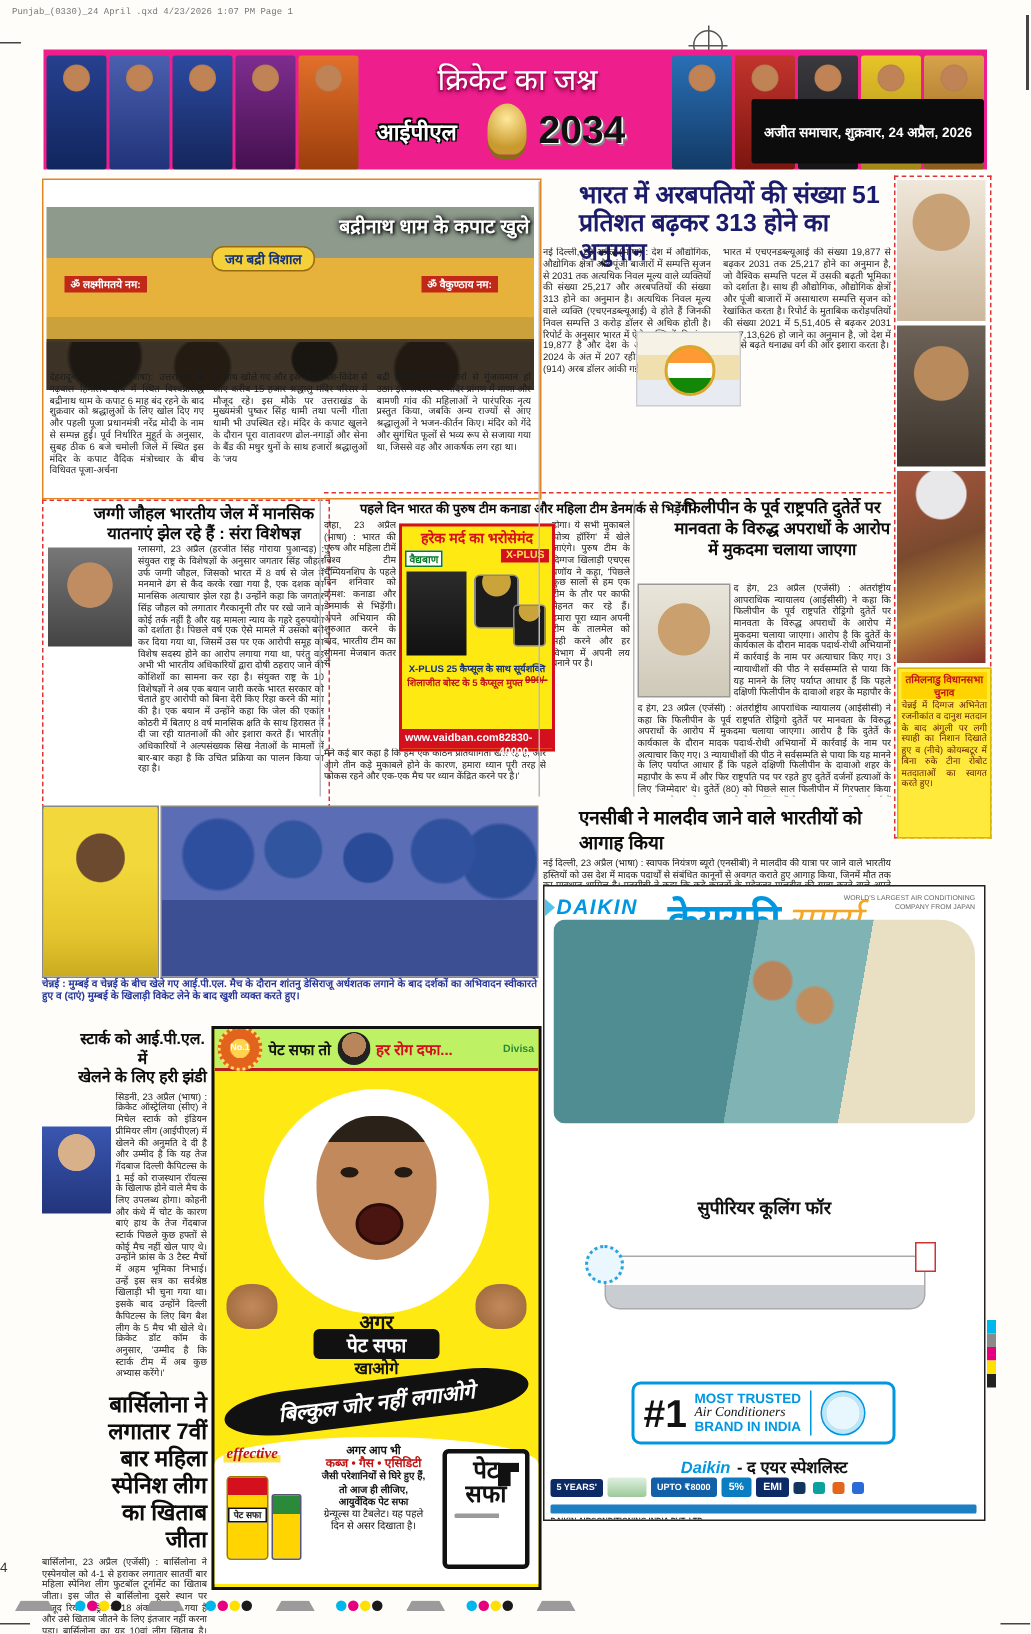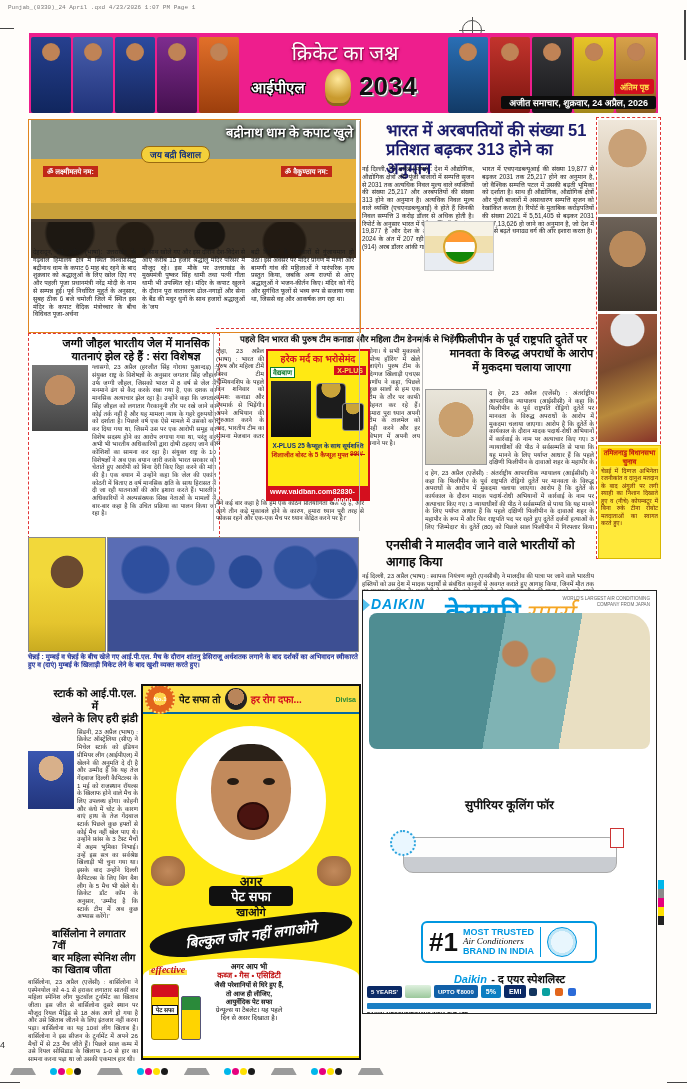--- a/index.html
+++ b/index.html
@@ -52,25 +52,25 @@
     <div class="player" style="left:461px;background:linear-gradient(#c3342d,#7c150f);"></div>
     <div class="player" style="left:503px;background:linear-gradient(#3b3b3f,#151518);"></div>
     <div class="player" style="left:545px;background:linear-gradient(#e7c428,#a3871a);"></div>
     <div class="player" style="left:587px;background:linear-gradient(#d8a24a,#8a5c1d);"></div>
 
     <div class="abs mast-title" style="left:216px;top:6px;width:200px;font-size:20px;text-align:center;">क्रिकेट का जश्न</div>
     <div class="abs" style="left:222px;top:44px;font-size:15px;font-weight:bold;color:#fff;text-shadow:1px 1px 0 #000,-1px -1px 0 #000,1px -1px 0 #000,-1px 1px 0 #000;">आईपीएल</div>
     <div class="abs" style="left:296px;top:36px;width:26px;height:34px;border-radius:50% 50% 35% 35%;background:radial-gradient(circle at 50% 30%,#ffe89a,#c99a2e 70%);box-shadow:0 3px 0 #8a6a1a;"></div>
     <div class="abs" style="left:330px;top:38px;font-size:26px;font-weight:bold;color:#111;text-shadow:1px 1px 0 #fff,2px 2px 0 #888;">2034</div>
     <div class="abs" style="right:4px;top:46px;background:#d40f1e;color:#ffe24a;font-size:8px;font-weight:bold;padding:2px 5px;border-radius:2px;">अंतिम पृष्ठ</div>
-    <div class="abs" style="right:2px;bottom:4px;background:#0c0c0c;color:#fff;font-size:9px;font-weight:bold;padding:0 8px;border-radius:2px;">अजीत समाचार, शुक्रवार, 24 अप्रैल, 2026</div>
+    <div class="abs" style="right:2px;bottom:4px;background:#0c0c0c;color:#fff;font-size:9px;font-weight:bold;padding:15px 8px;border-radius:2px;">अजीत समाचार, शुक्रवार, 24 अप्रैल, 2026</div>
   </div>
 
   <div class="abs" style="left:28px;top:119px;width:331px;height:212px;border:1px solid #e0851f;background:#fff;">
-    <div class="abs" style="left:2px;top:0;width:325px;height:138px;overflow:hidden;background:
+    <div class="abs" style="left:2px;top:18px;width:325px;height:122px;overflow:hidden;background:
         linear-gradient(#8d9a8c 0 28%, #e7b23c 28% 60%, #caa13a 60% 72%, #46392a 72% 100%);">
       <div class="abs" style="right:3px;top:3px;font-size:13px;font-weight:bold;color:#fff;text-shadow:1px 1px 2px #000,0 0 4px #000;">बद्रीनाथ धाम के कपाट खुले</div>
       <div class="abs" style="left:110px;top:26px;background:#f4d03a;border:1px solid #9a6a10;color:#14327a;font-size:9px;font-weight:bold;padding:1px 8px;border-radius:8px;">जय बद्री विशाल</div>
       <div class="abs" style="left:12px;top:46px;background:#c02818;color:#fff;font-size:7px;font-weight:bold;padding:1px 4px;">ॐ लक्ष्मीमतये नम:</div>
       <div class="abs" style="right:24px;top:46px;background:#c02818;color:#fff;font-size:7px;font-weight:bold;padding:1px 4px;">ॐ वैकुण्ठाय नम:</div>
       <div class="abs" style="left:0;bottom:0;width:100%;height:26%;background:
         radial-gradient(circle at 12% 30%,#1d1812 8%,transparent 9%),radial-gradient(circle at 32% 50%,#241c13 8%,transparent 9%),
         radial-gradient(circle at 55% 35%,#191510 8%,transparent 9%),radial-gradient(circle at 78% 55%,#221a12 8%,transparent 9%),#3c3226;"></div>
     </div>
     <div class="abs body6 jtext" style="left:4px;top:128px;width:103px;height:80px;overflow:hidden;">देहरादून, 23 अप्रैल (भाषा): उत्तराखंड के गढ़वाल हिमालय क्षेत्र में स्थित विश्वप्रसिद्ध बद्रीनाथ धाम के कपाट 6 माह बंद रहने के बाद शुक्रवार को श्रद्धालुओं के लिए खोल दिए गए और पहली पूजा प्रधानमंत्री नरेंद्र मोदी के नाम से सम्पन्न हुई। पूर्व निर्धारित मुहूर्त के अनुसार, सुबह ठीक 6 बजे चमोली जिले में स्थित इस मंदिर के कपाट वैदिक मंत्रोच्चार के बीच विधिवत पूजा-अर्चना</div>
@@ -213,31 +213,31 @@
     <div class="hl" style="font-size:10.5px;text-align:center;line-height:1.2;">
       <div>स्टार्क को आई.पी.एल. में</div>
       <div>खेलने के लिए हरी झंडी</div>
     </div>
     <div style="float:left;width:46px;height:58px;margin:26px 3px 2px 0;background:
         radial-gradient(circle at 50% 30%,#d8b08a 26%,transparent 27%),linear-gradient(#3a56b0,#22357c);"></div>
     <div class="body62 jtext" style="height:200px;overflow:hidden;margin-top:3px;">सिडनी, 23 अप्रैल (भाषा) : क्रिकेट ऑस्ट्रेलिया (सीए) ने मिचेल स्टार्क को इंडियन प्रीमियर लीग (आईपीएल) में खेलने की अनुमति दे दी है और उम्मीद है कि यह तेज गेंदबाज दिल्ली कैपिटल्स के 1 मई को राजस्थान रॉयल्स के खिलाफ होने वाले मैच के लिए उपलब्ध होगा। कोहनी और कंधे में चोट के कारण बाएं हाथ के तेज गेंदबाज स्टार्क पिछले कुछ हफ्तों से कोई मैच नहीं खेल पाए थे। उन्होंने फ्रांस के 3 टैस्ट मैचों में अहम भूमिका निभाई। उन्हें इस सत्र का सर्वश्रेष्ठ खिलाड़ी भी चुना गया था। इसके बाद उन्होंने दिल्ली कैपिटल्स के लिए बिग बैश लीग के 5 मैच भी खेले थे। क्रिकेट डॉट कॉम के अनुसार, 'उम्मीद है कि स्टार्क टीम में अब कुछ अभ्यास करेंगे।'</div>
   </div>
 
   <div class="abs" style="left:28px;top:928px;width:110px;height:130px;">
-    <div class="hl" style="font-size:10px;text-align:left;line-height:1.2;">
+    <div class="hl" style="font-size:15px;text-align:right;line-height:1.2;">
       <div>बार्सिलोना ने लगातार 7वीं</div>
       <div>बार महिला स्पेनिश लीग</div>
       <div>का खिताब जीता</div>
     </div>
     <div class="body62 jtext" style="height:86px;overflow:hidden;margin-top:2px;">बार्सिलोना, 23 अप्रैल (एजेंसी) : बार्सिलोना ने एस्पेनयोल को 4-1 से हराकर लगातार सातवीं बार महिला स्पेनिश लीग फुटबॉल टूर्नामेंट का खिताब जीता। इस जीत से बार्सिलोना दूसरे स्थान पर मौजूद रियल मैड्रिड से 18 अंक आगे हो गया है और उसे खिताब जीतने के लिए इंतजार नहीं करना पड़ा। बार्सिलोना का यह 10वां लीग खिताब है। बार्सिलोना ने इस सीजन के टूर्नामेंट में अपने 26 मैचों में से 23 मैच जीते हैं। पिछले साल कम्प में उसे रियल सोसिडाड के खिलाफ 1-0 से हार का सामना करना पड़ा था जो उसकी एकमात्र हार थी।</div>
   </div>
 
   <div class="abs" style="left:141px;top:684px;width:216px;height:372px;border:2px solid #111;background:#ffe913;overflow:hidden;">
 
-    <div class="abs" style="left:0;top:0;width:100%;height:26px;background:#fde047;border-bottom:2px solid #0369a1;display:flex;align-items:center;justify-content:flex-end;">
+    <div class="abs" style="left:0;top:0;width:100%;height:26px;background:#bef264;border-bottom:2px solid #b91c1c;display:flex;align-items:center;justify-content:flex-end;">
       <div class="seal" style="margin-left:2px;">No.1</div>
       <div style="font-size:10px;font-weight:bold;color:#111;margin-left:4px;">पेट सफा तो</div>
       <div style="width:22px;height:22px;border-radius:50%;margin:0 4px;background:
           radial-gradient(circle at 50% 40%,#b9855a 46%,transparent 47%),#222;"></div>
       <div style="font-size:10px;font-weight:bold;color:#d40f1e;">हर रोग दफा...</div>
       <div style="font-size:7px;font-weight:bold;color:#2a8a3a;margin-left:auto;margin-right:3px;">Divisa</div>
     </div>
 
     <div class="abs" style="left:33px;top:40px;width:150px;height:150px;border-radius:50%;background:#fff;">
       <div class="abs" style="left:35px;top:18px;width:80px;height:96px;border-radius:46% 46% 50% 50%;background:linear-gradient(#2a2118 0 18%,#c28a5c 18% 100%);">
@@ -262,20 +262,26 @@
       <div class="abs" style="left:38px;top:38px;width:18px;height:42px;background:linear-gradient(#2a8a3a 0 30%,#ffd400 30%);border:1px solid #557;border-radius:2px;"></div>
       <div class="abs" style="left:62px;top:4px;width:88px;text-align:center;line-height:1.25;">
         <div style="font-size:7.5px;font-weight:bold;color:#111;">अगर आप भी</div>
         <div style="font-size:8px;font-weight:bold;color:#c01414;">कब्ज • गैस • एसिडिटी</div>
         <div style="font-size:6.6px;font-weight:bold;color:#111;">जैसी परेशानियों से घिरे हुए हैं,</div>
         <div style="font-size:6.6px;font-weight:bold;color:#111;">तो आज ही लीजिए,</div>
         <div style="font-size:6.6px;font-weight:bold;color:#111;">आयुर्वेदिक पेट सफा</div>
         <div style="font-size:6.6px;color:#111;">ग्रेन्यूल्स या टैबलेट। यह पहले</div>
         <div style="font-size:6.6px;color:#111;">दिन से असर दिखाता है।</div>
       </div>
+      <div class="abs" style="right:6px;top:8px;width:52px;height:74px;background:#fff;border:3px solid #111;border-radius:4px;text-align:center;">
+        <div style="font-size:16px;font-weight:bold;color:#111;line-height:1;margin-top:4px;">पेट</div>
+        <div class="abs" style="right:4px;top:6px;width:14px;height:16px;background:#111;clip-path:polygon(0 0,100% 0,100% 40%,60% 40%,60% 100%,0 100%);"></div>
+        <div style="font-size:16px;font-weight:bold;color:#111;line-height:1;">सफा</div>
+        <div class="fineline" style="width:80%;margin:4px auto 0;"></div>
+      </div>
     </div>
   </div>
 
   <div class="abs" style="left:658px;top:880px;width:6px;">
     <div style="width:6px;height:9px;background:#00b7eb;"></div>
     <div style="width:6px;height:9px;background:#8a8a8a;"></div>
     <div style="width:6px;height:9px;background:#e6007e;"></div>
     <div style="width:6px;height:9px;background:#ffe000;"></div>
     <div style="width:6px;height:9px;background:#222;"></div>
   </div>

